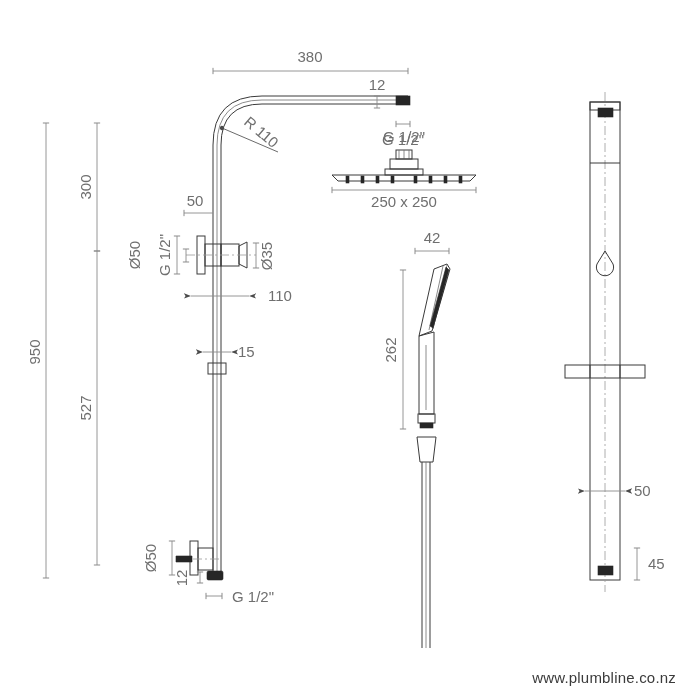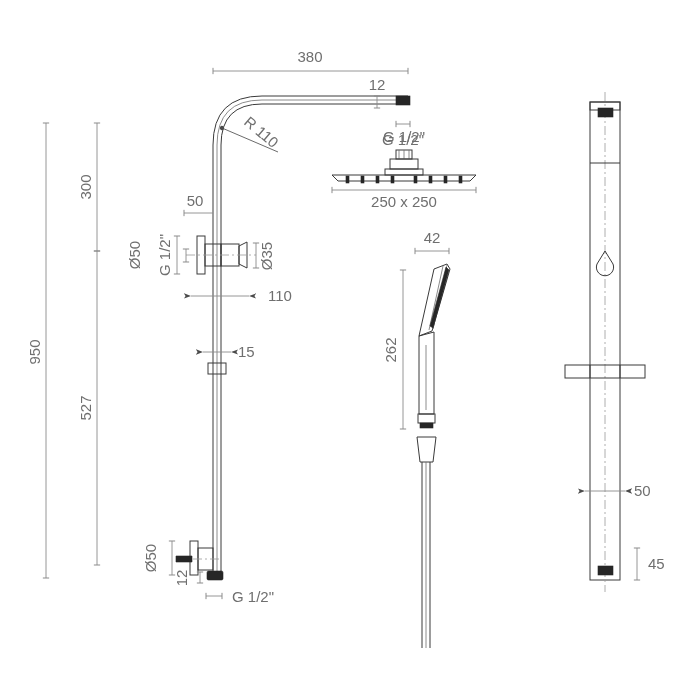--- a/index.html
+++ b/index.html
@@ -260,14 +260,15 @@
 
       <line class="dimline" x1="585" y1="491" x2="625" y2="491" marker-start="url(#arrL)" marker-end="url(#arrR)"></line>
       <text class="dimtxt" x="634" y="496" text-anchor="start">50</text>
 
       <line class="dimline" x1="637" y1="548" x2="637" y2="580" marker-start="url(#tick)" marker-end="url(#tick)"></line>
       <text class="dimtxt" x="648" y="569" text-anchor="start">45</text>
     </g>
 
   </svg>
 
+  <div class="footer">www.plumbline.co.nz</div>
 
 </div>
 
 </body></html>

